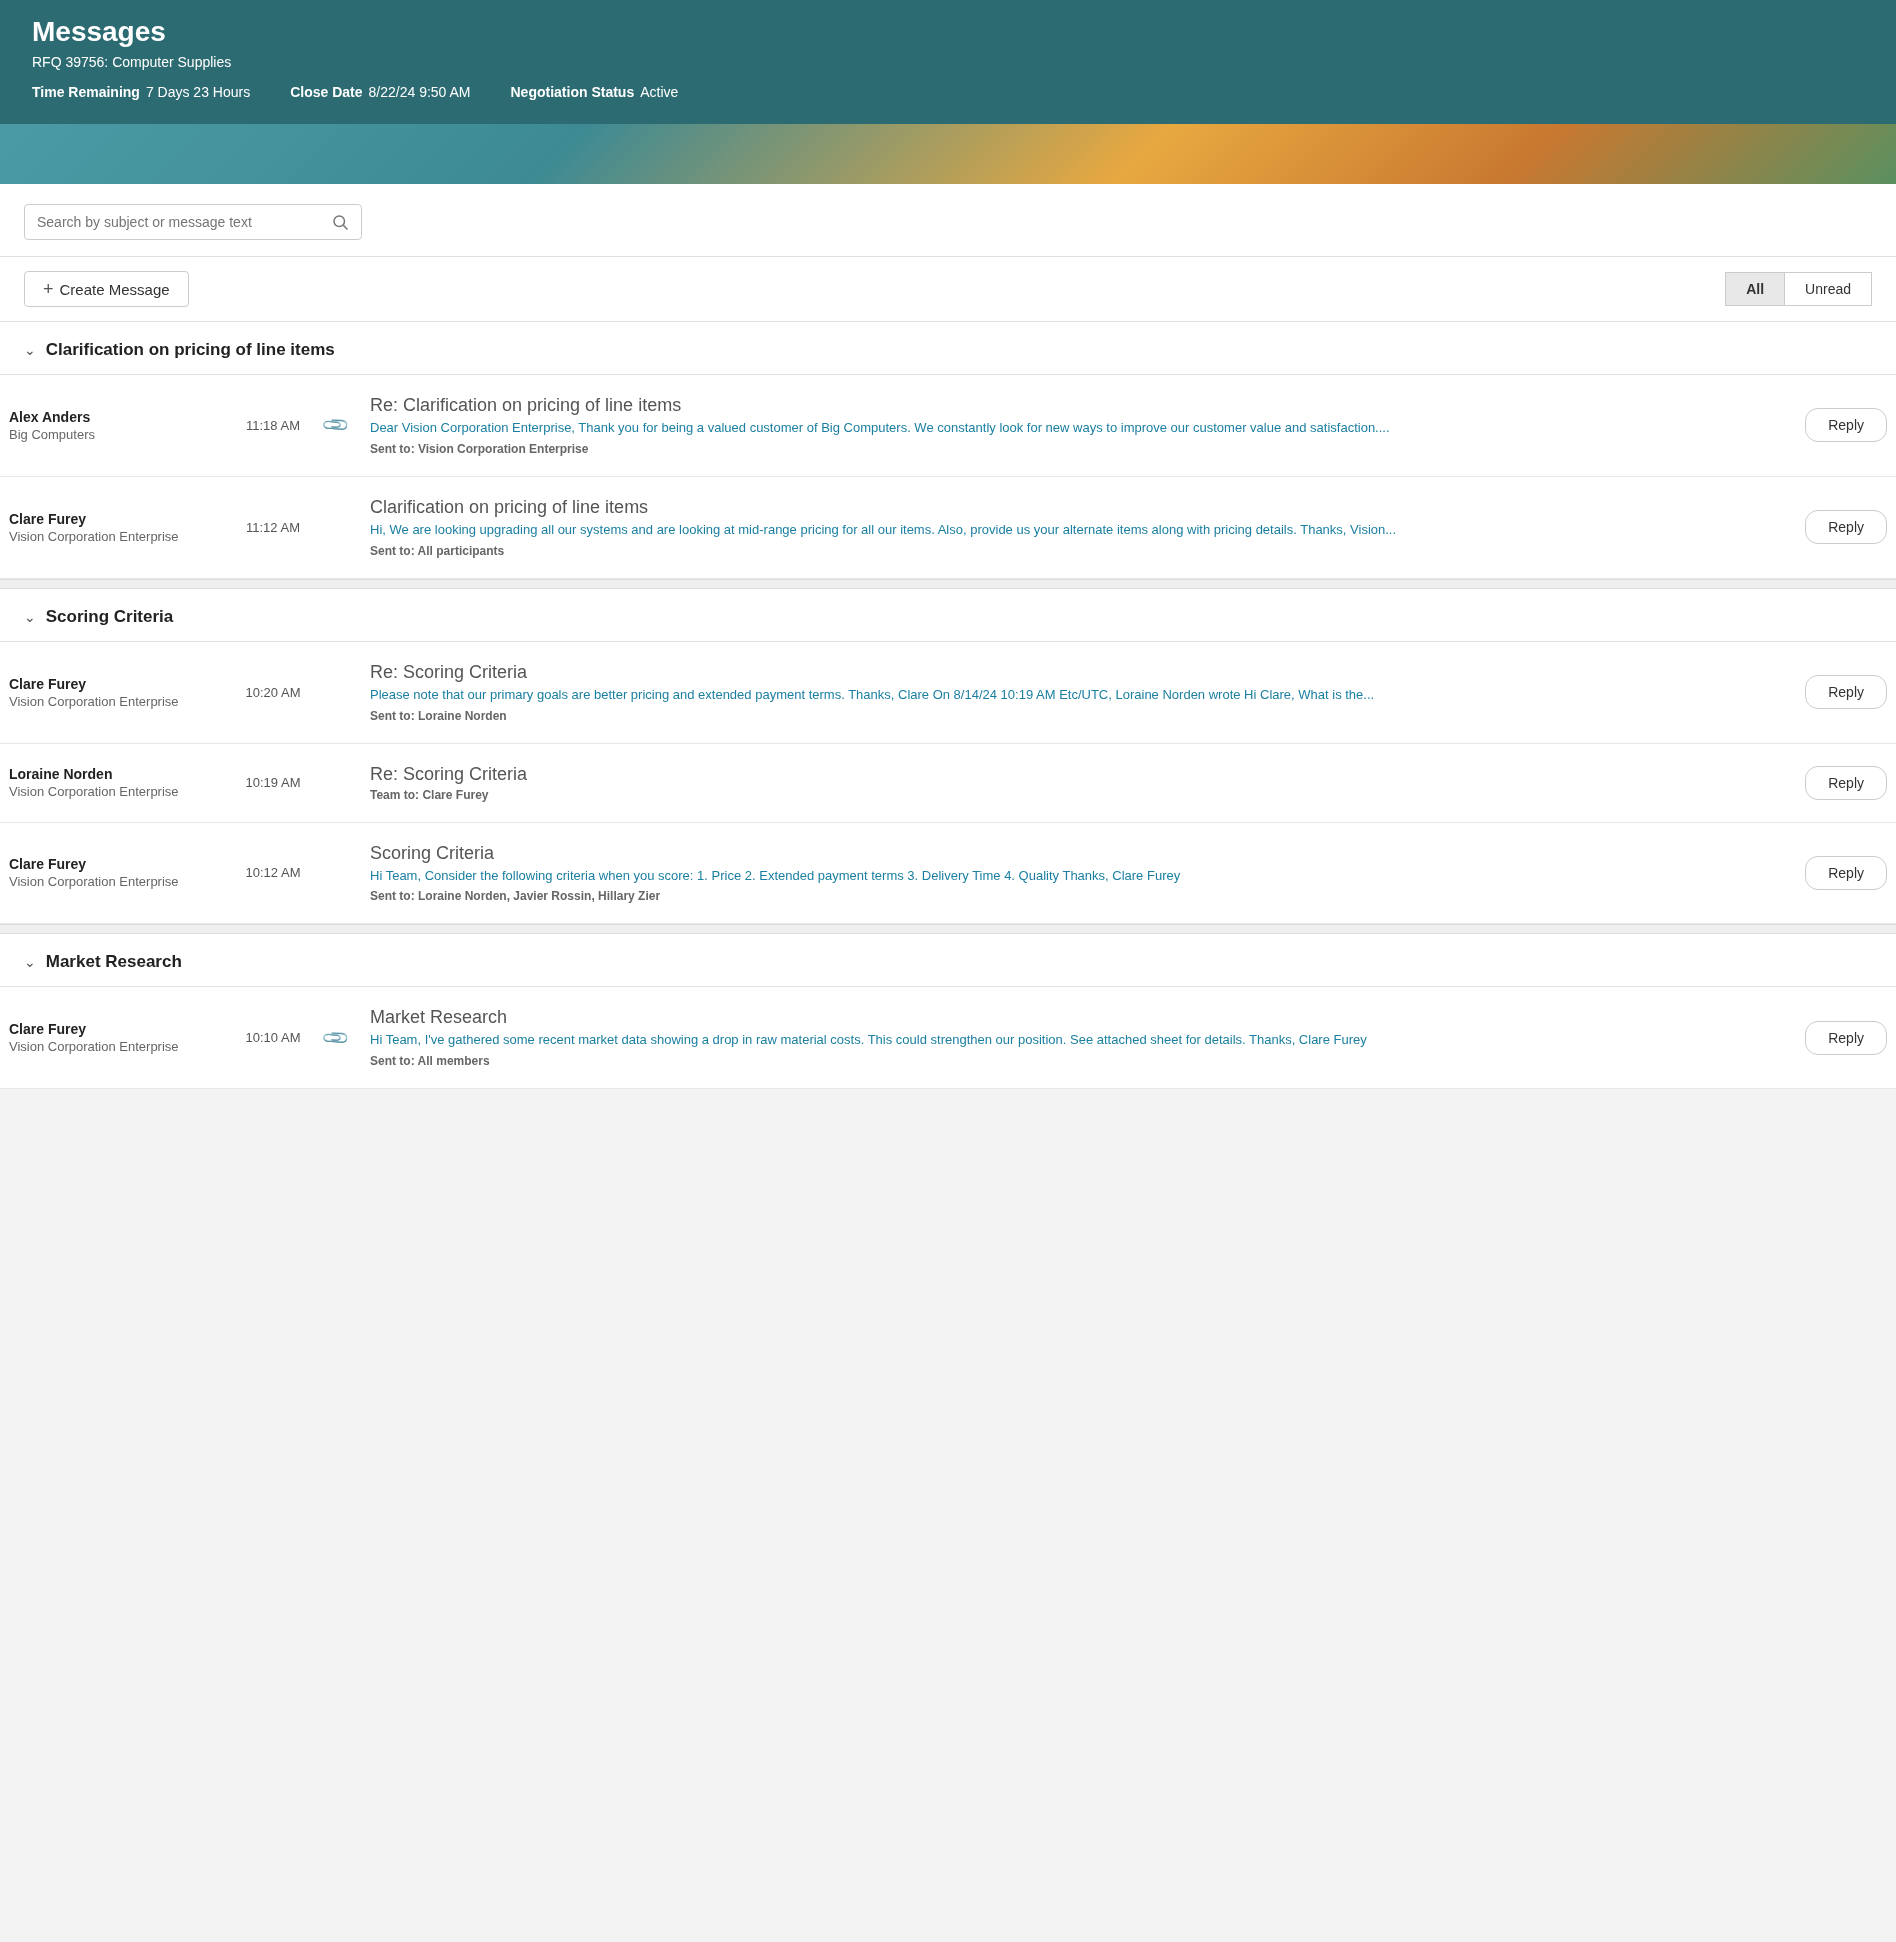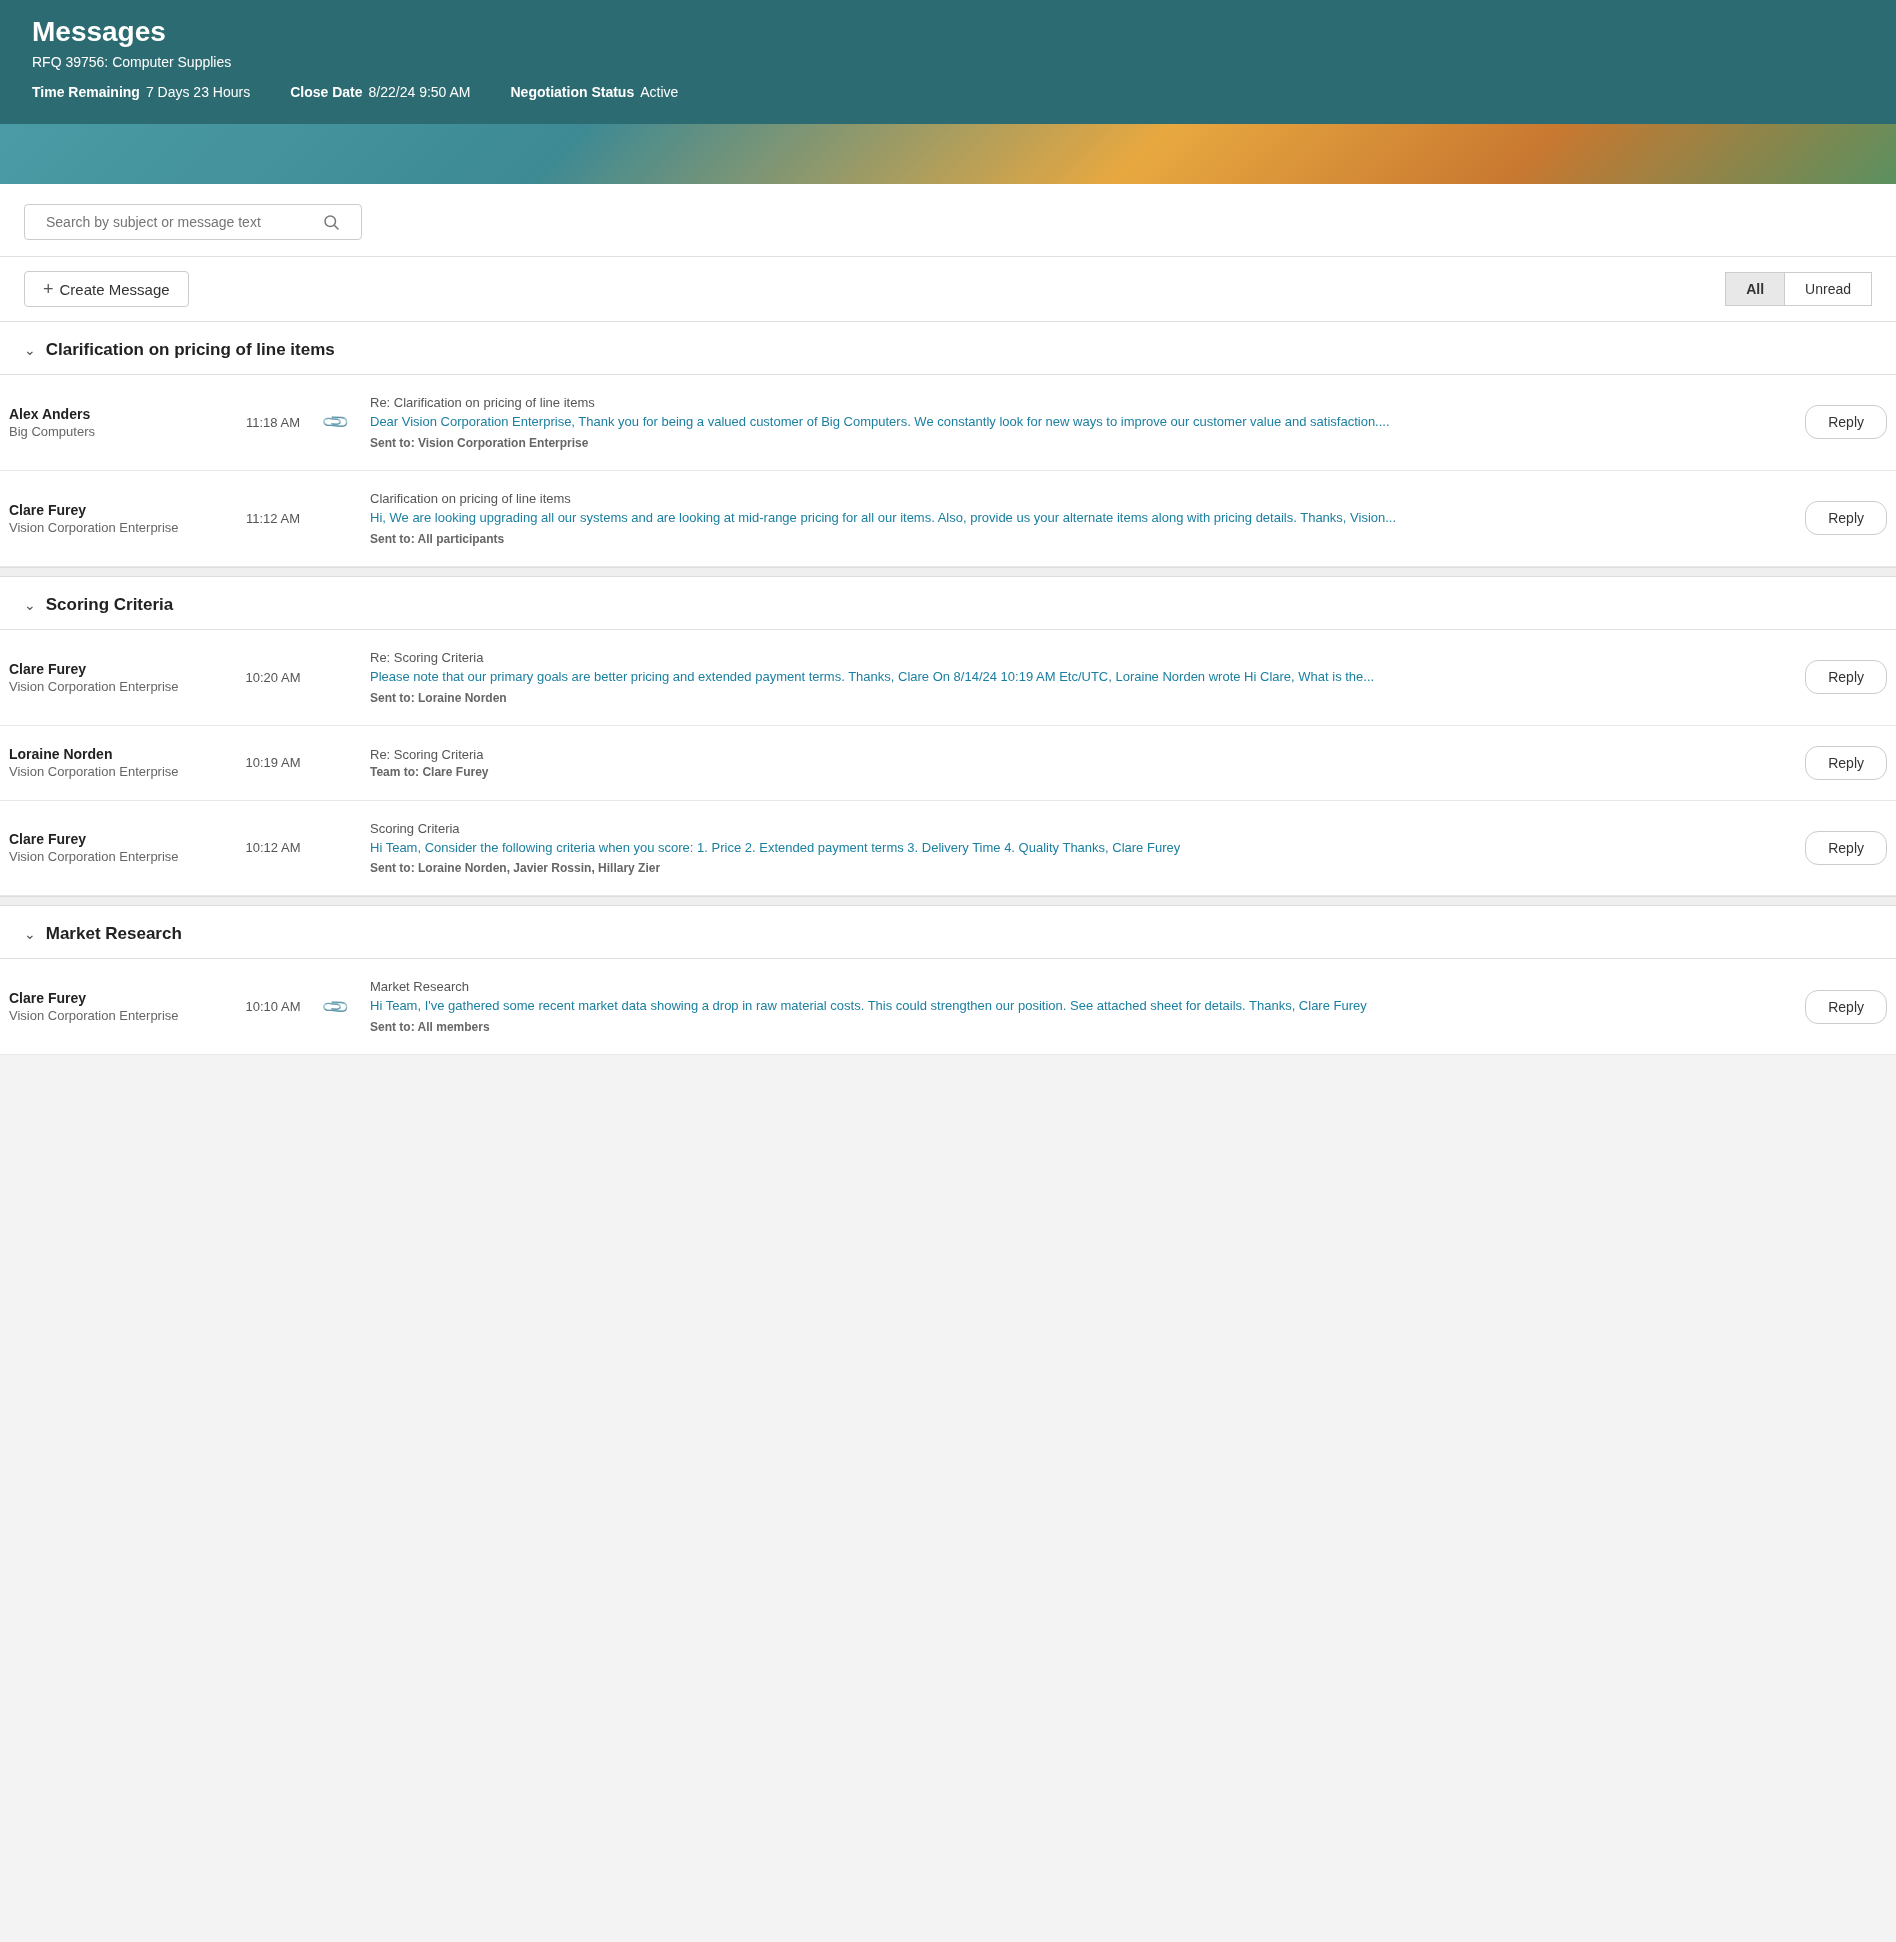--- a/index.html
+++ b/index.html
@@ -56,21 +56,21 @@
     
     .search-bar-container {
       padding: 20px 24px 16px 24px;
       border-bottom: 1px solid #e0e0e0;
     }
     .search-bar {
       display: flex;
       align-items: center;
       border: 1.5px solid #ccc;
       border-radius: 4px;
-      padding: 8px 21px;
+      padding: 8px 12px;
       width: 338px;
       background: #fff;
     }
     .search-bar input {
       border: none;
       outline: none;
       font-size: 14px;
       color: #555;
       width: 100%;
       background: transparent;
@@ -205,21 +205,21 @@
       color: #888;
       transform: rotate(-45deg);
       display: inline-block;
     }
 
     .message-content-col {
       flex: 1;
       padding: 0 16px;
     }
     .message-subject {
-      font-size: 13px;
+      font-size: 18px;
       color: #555;
       margin-bottom: 3px;
     }
     .message-preview {
       font-size: 13px;
       color: #1a7fa0;
       line-height: 1.45;
       margin-bottom: 4px;
     }
     .message-sent-to {

